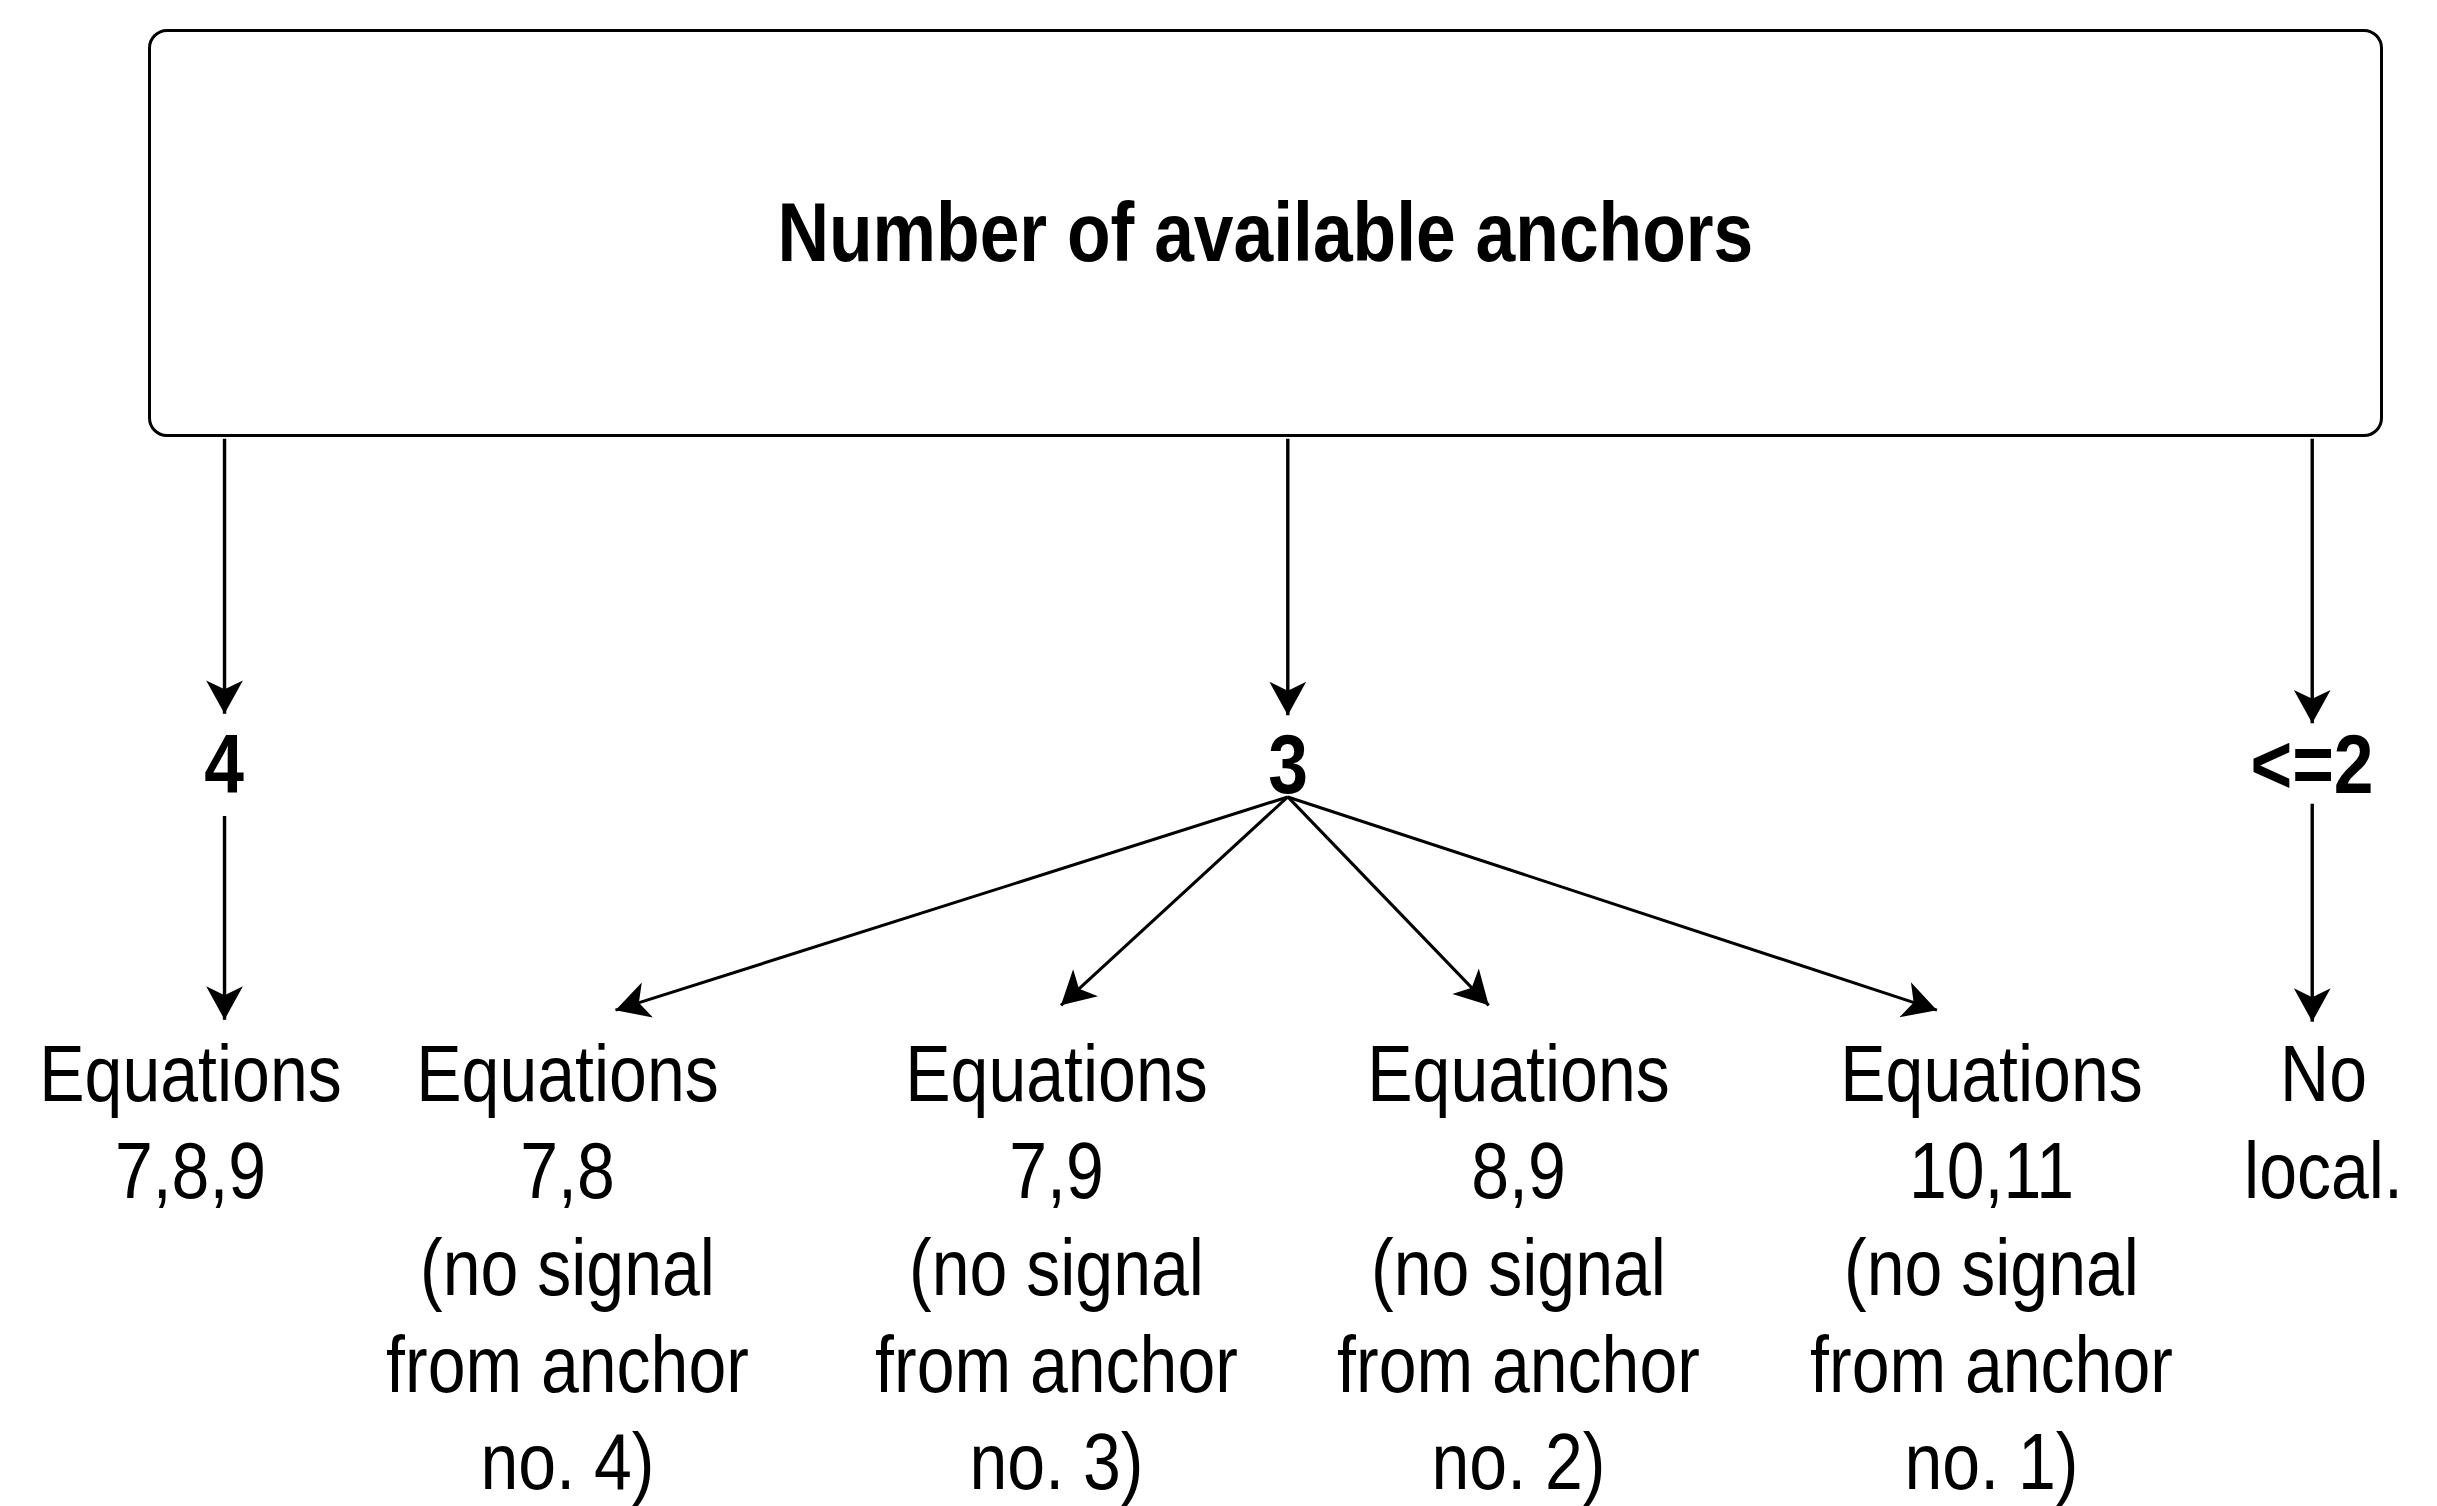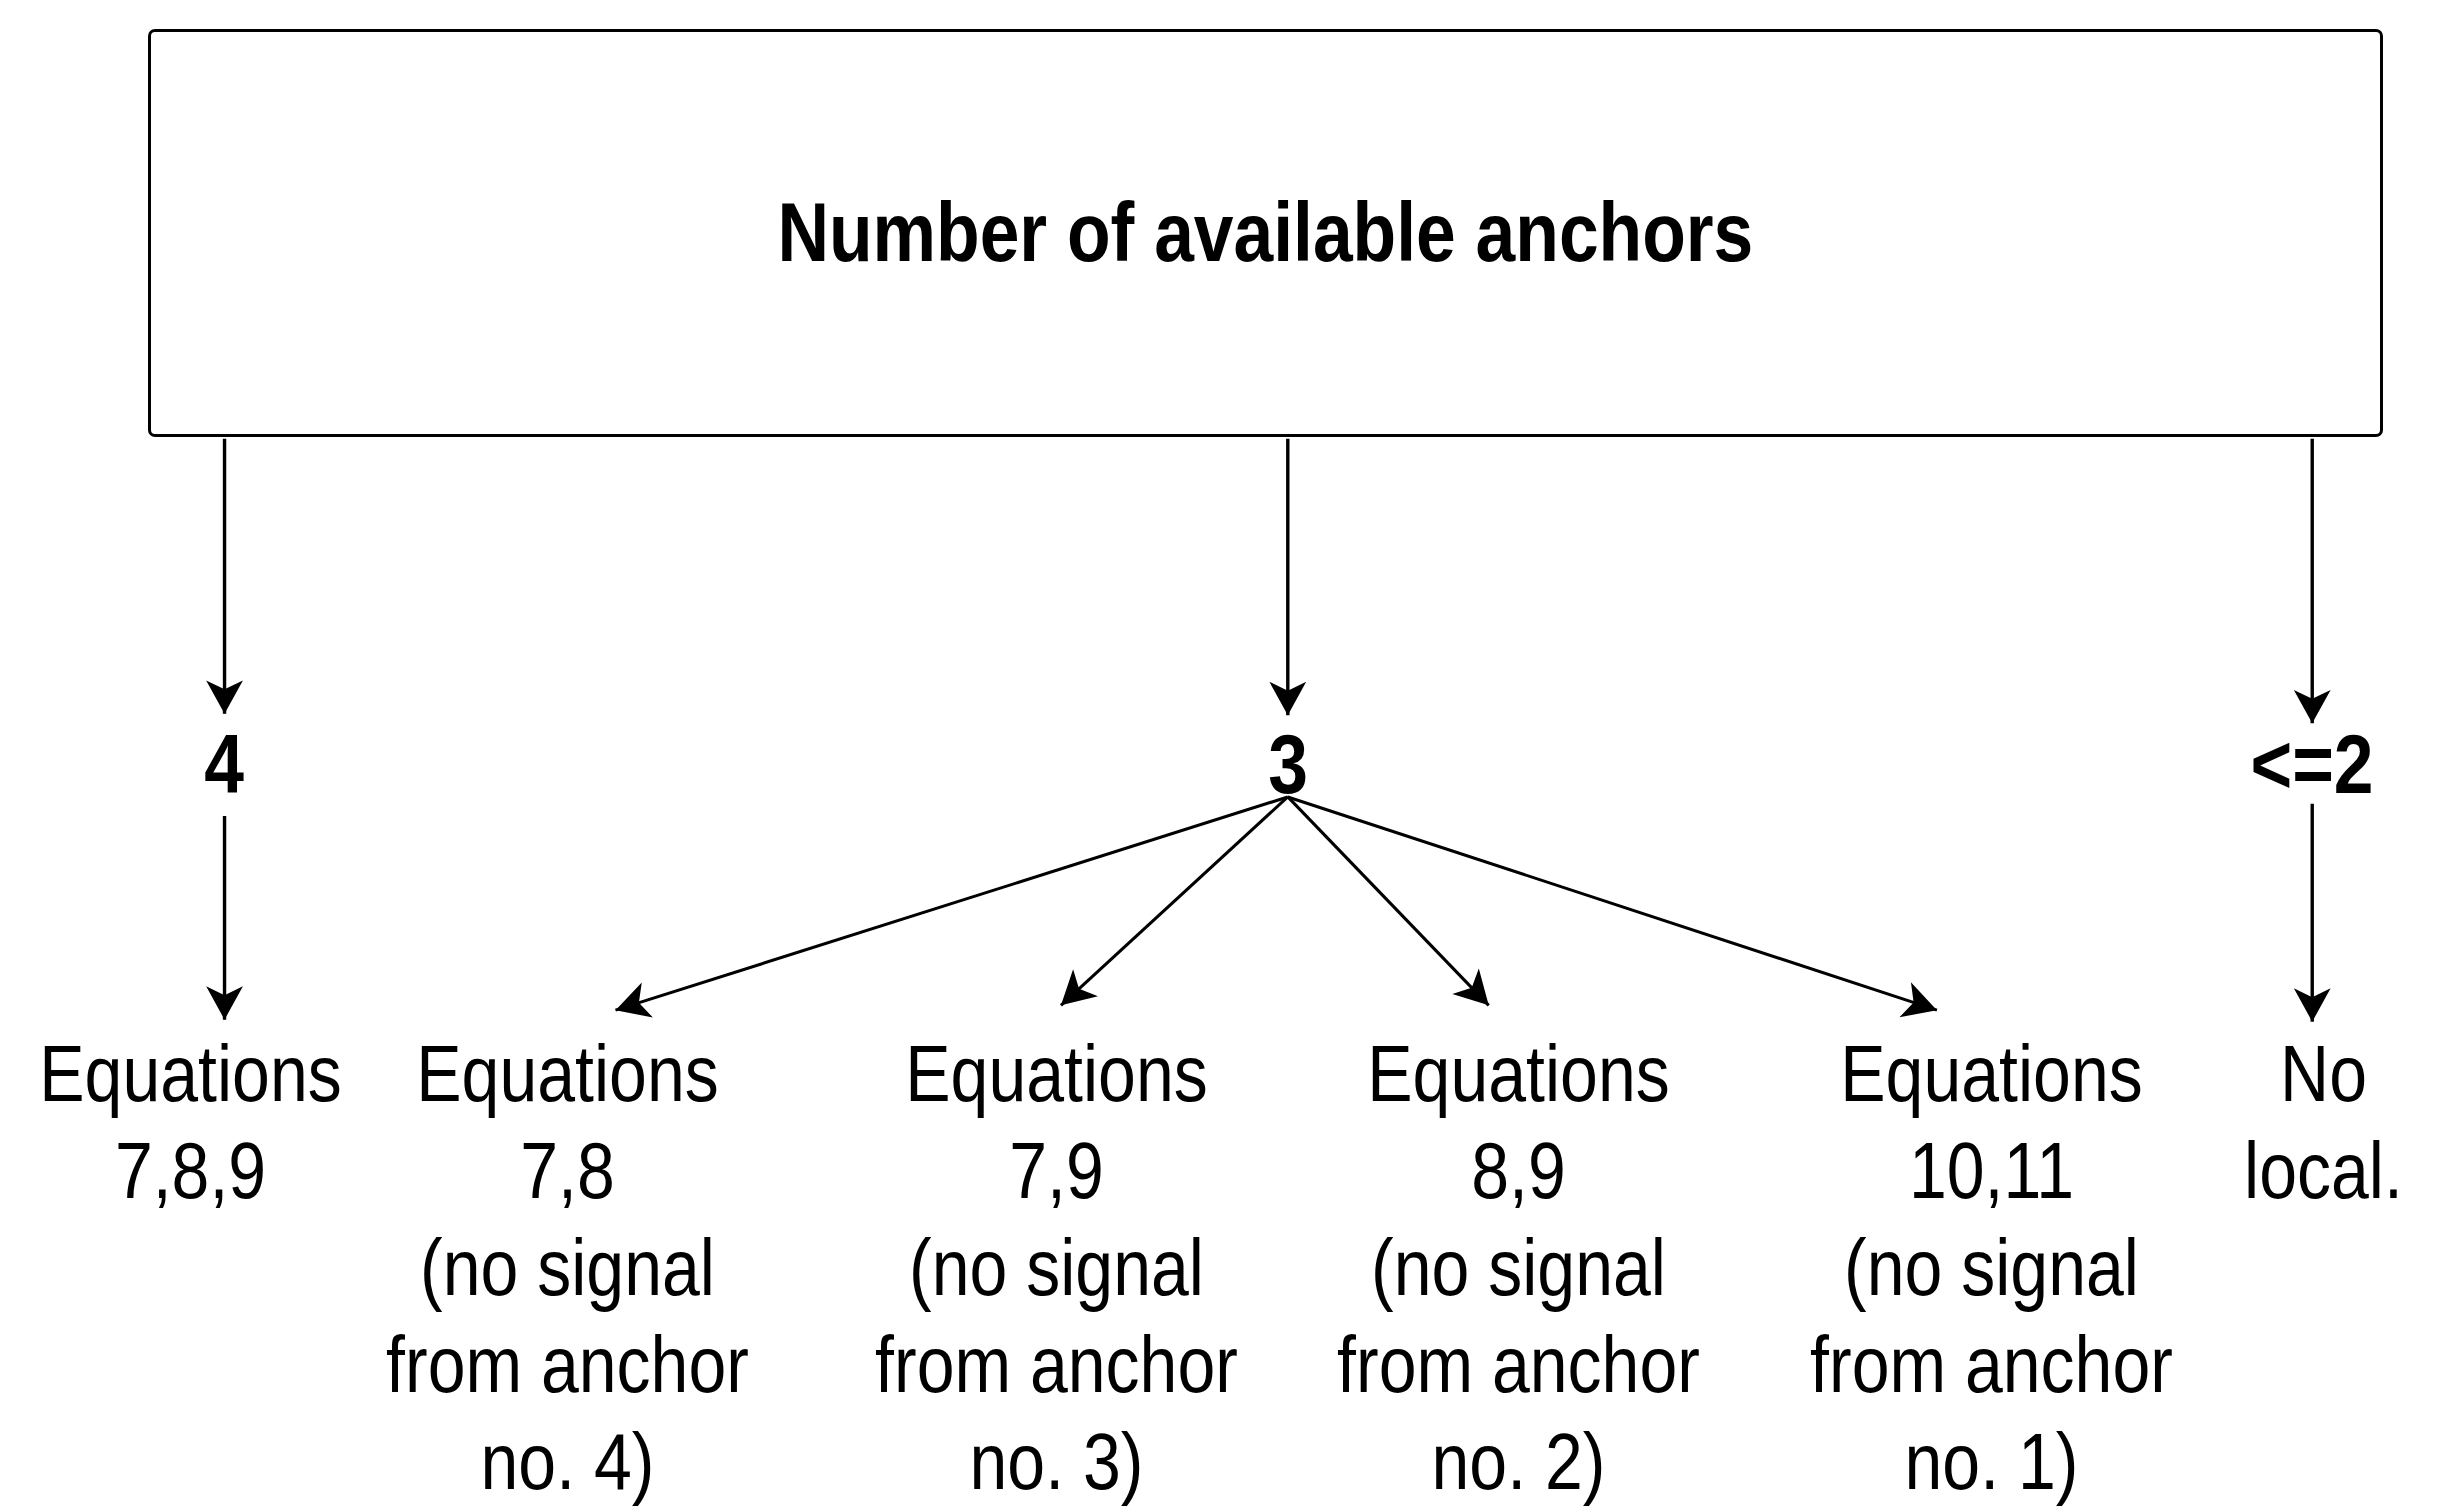--- a/index.html
+++ b/index.html
@@ -13,21 +13,21 @@
     color: #000000;
   }
   .root-box {
     position: absolute;
     left: 148px;
     top: 29px;
     width: 2235px;
     height: 408px;
     box-sizing: border-box;
     border: 3.4px solid #000000;
-    border-radius: 7px;
+    border-radius: 19px;
     display: flex;
     align-items: center;
     justify-content: center;
     background: #ffffff;
   }
   .root-title {
     display: inline-block;
     font-size: 83px;
     font-weight: bold;
     white-space: nowrap;

